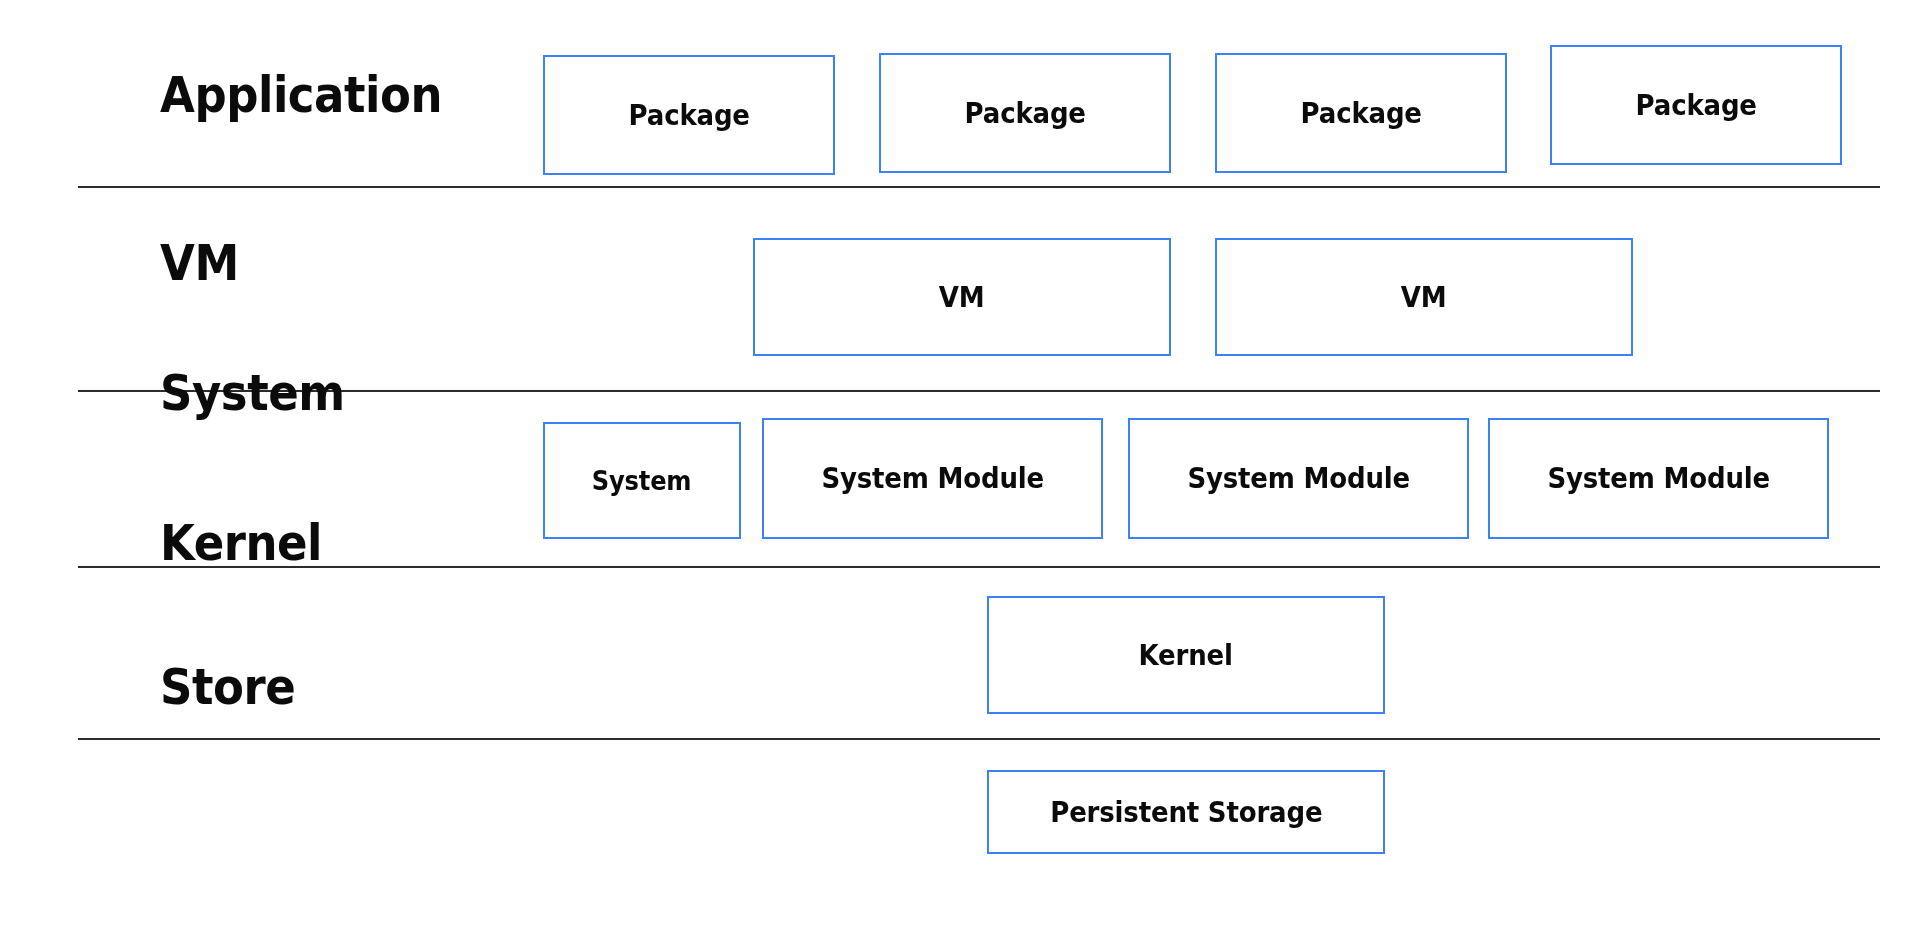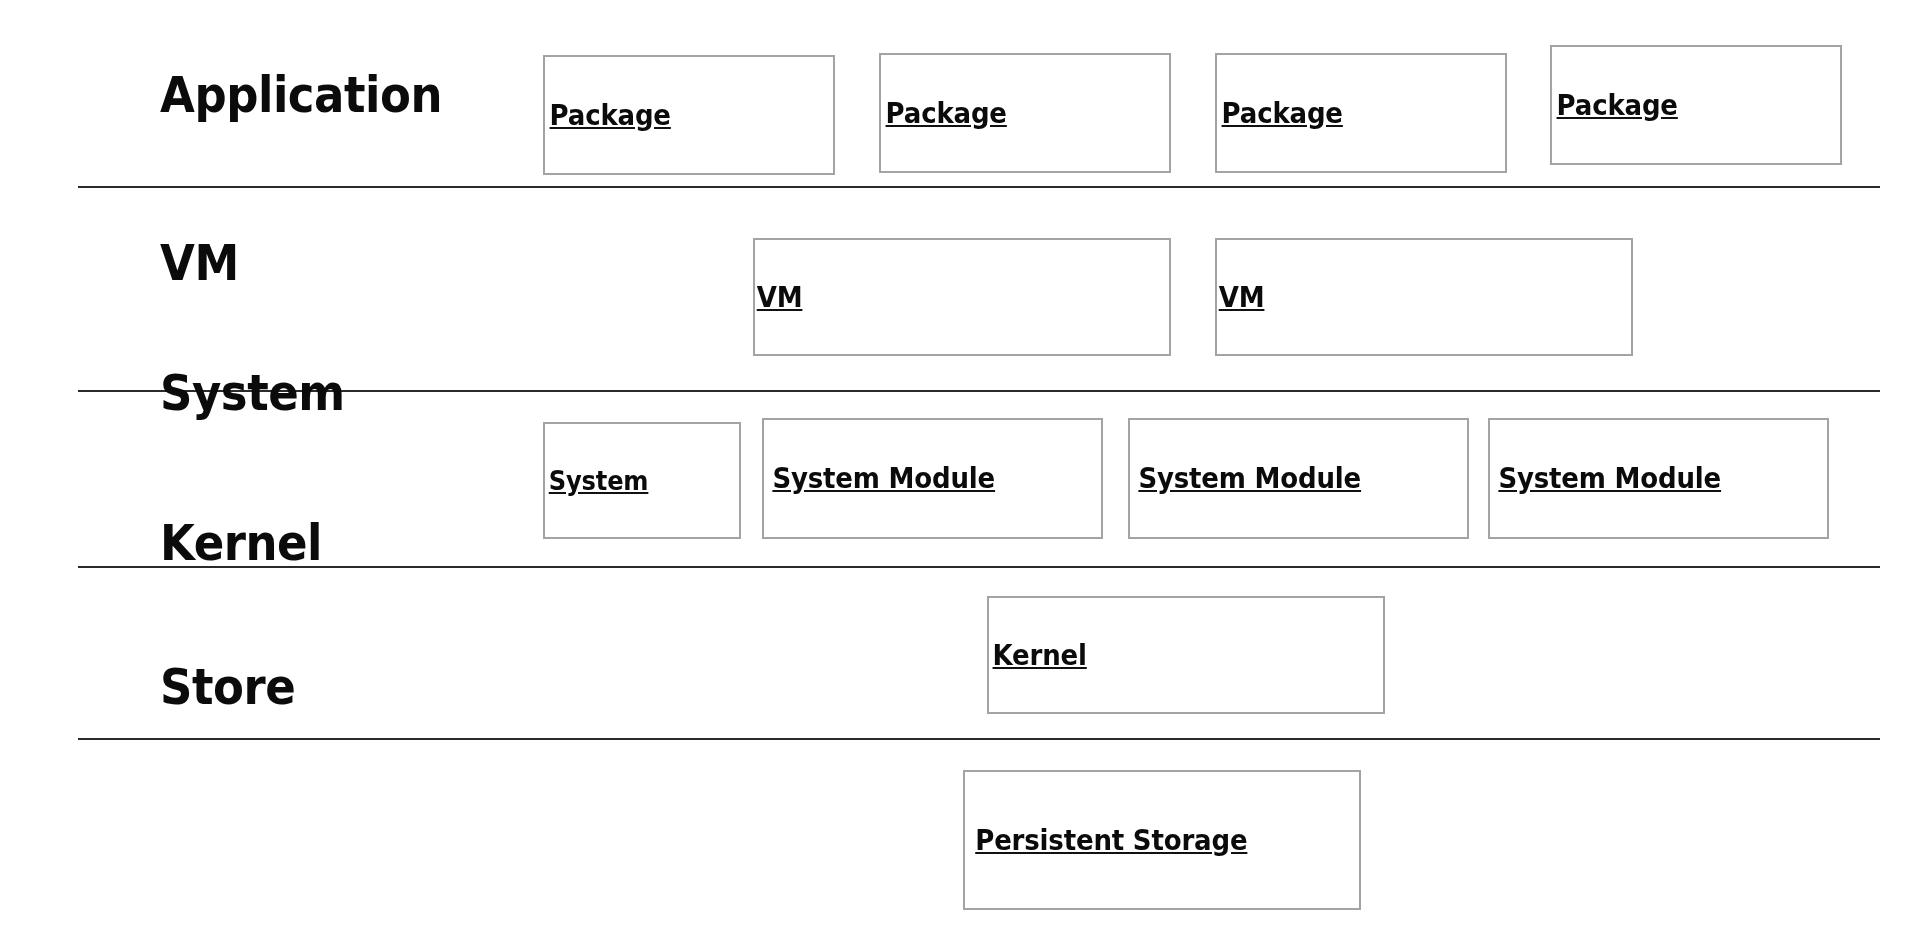--- a/index.html
+++ b/index.html
@@ -46,25 +46,24 @@
     transform: scaleX(0.90);
     transform-origin: left center;
     color: #0b0b0b;
   }
 
   
   .node {
     position: absolute;
     box-sizing: border-box;
     background: #ffffff;
-    border: 2px solid #a3a3a3;
+    border: 2px solid #3b82f6;
     display: flex;
     align-items: center;
-    justify-content: flex-start;
-    text-decoration: underline;
+    justify-content: center;
   }
   .node-label {
     font-size: 28px;
     font-weight: 700;
     letter-spacing: -0.2px;
     white-space: nowrap;
     transform: scaleX(0.93);
     color: #0b0b0b;
     text-align: center;
   }
@@ -109,16 +108,16 @@
     <div class="node" style="left: 1488px; top: 418px; width: 341px; height: 121px;">
       <span class="node-label">System Module</span>
     </div>
     <div class="divider" style="top: 566px;"></div>
     <div class="row-label" style="top: 518px;">Kernel</div>
     <div class="node" style="left: 987px; top: 596px; width: 398px; height: 118px;">
       <span class="node-label">Kernel</span>
     </div>
     <div class="divider" style="top: 738px;"></div>
     <div class="row-label" style="top: 662px;">Store</div>
-    <div class="node" style="left: 963px; top: 770px; width: 398px; height: 140px;">
+    <div class="node" style="left: 987px; top: 770px; width: 398px; height: 84px;">
       <span class="node-label">Persistent Storage</span>
     </div>
   </div>
 
 </body></html>

